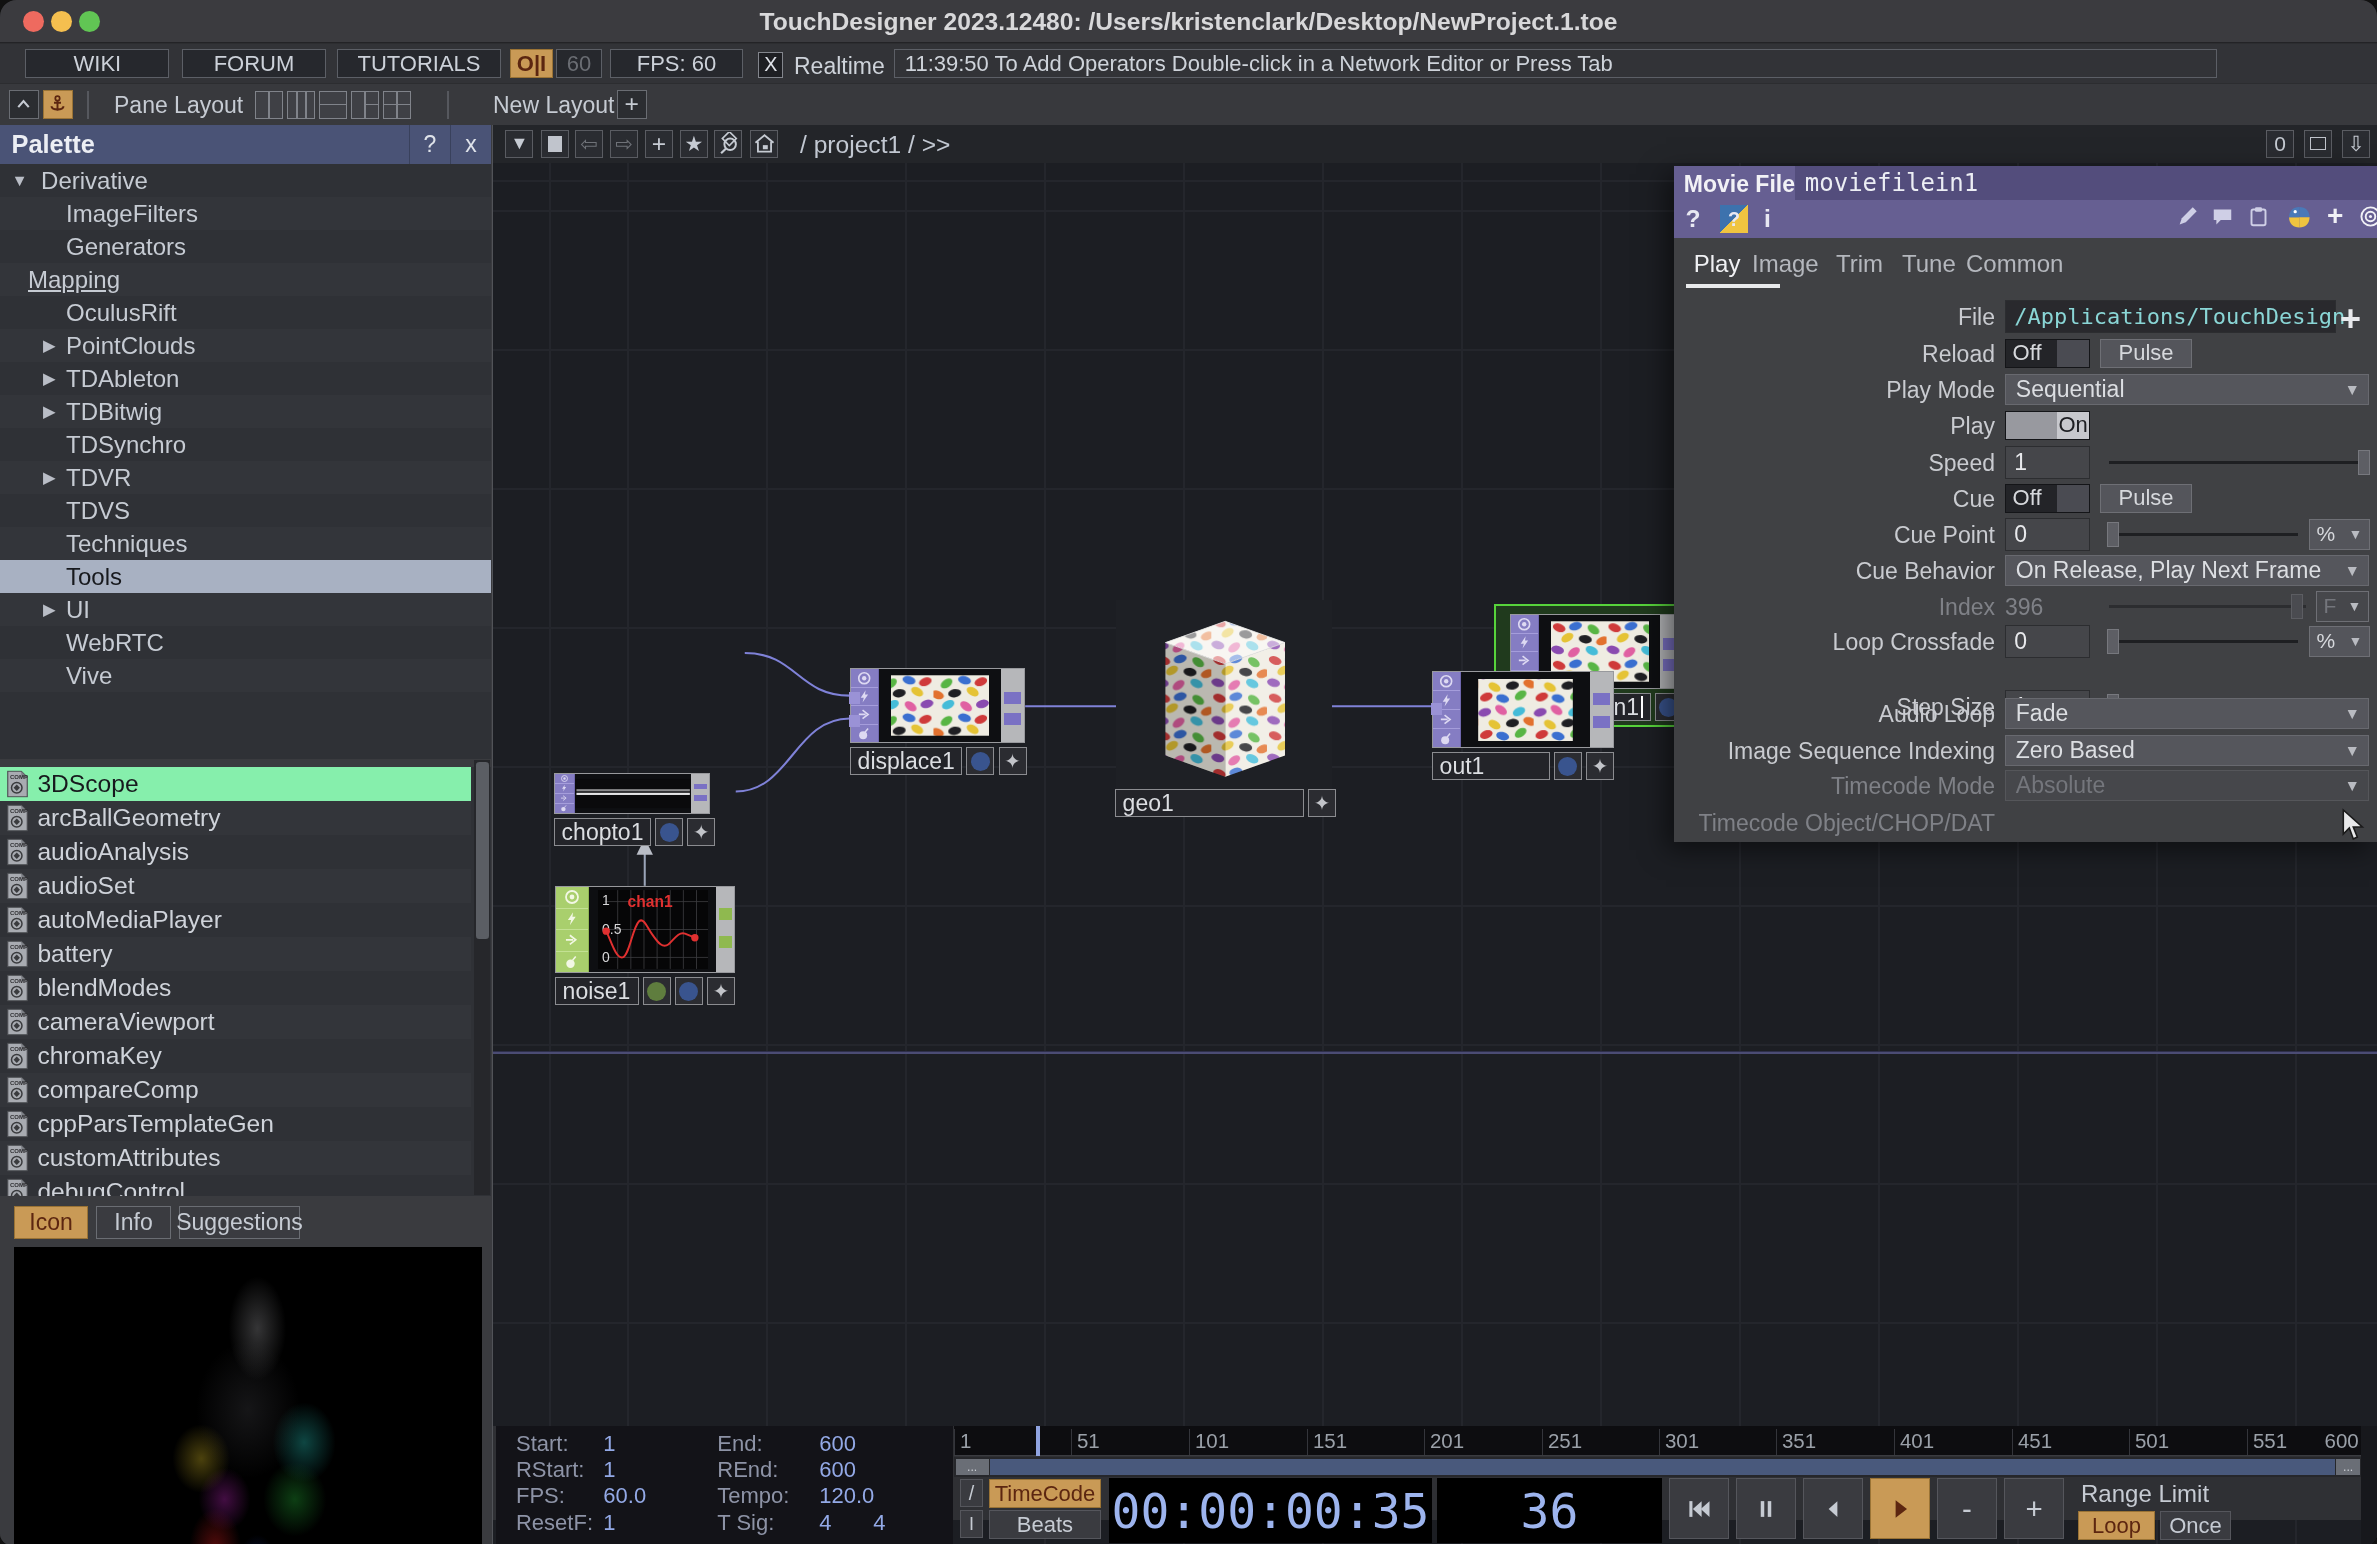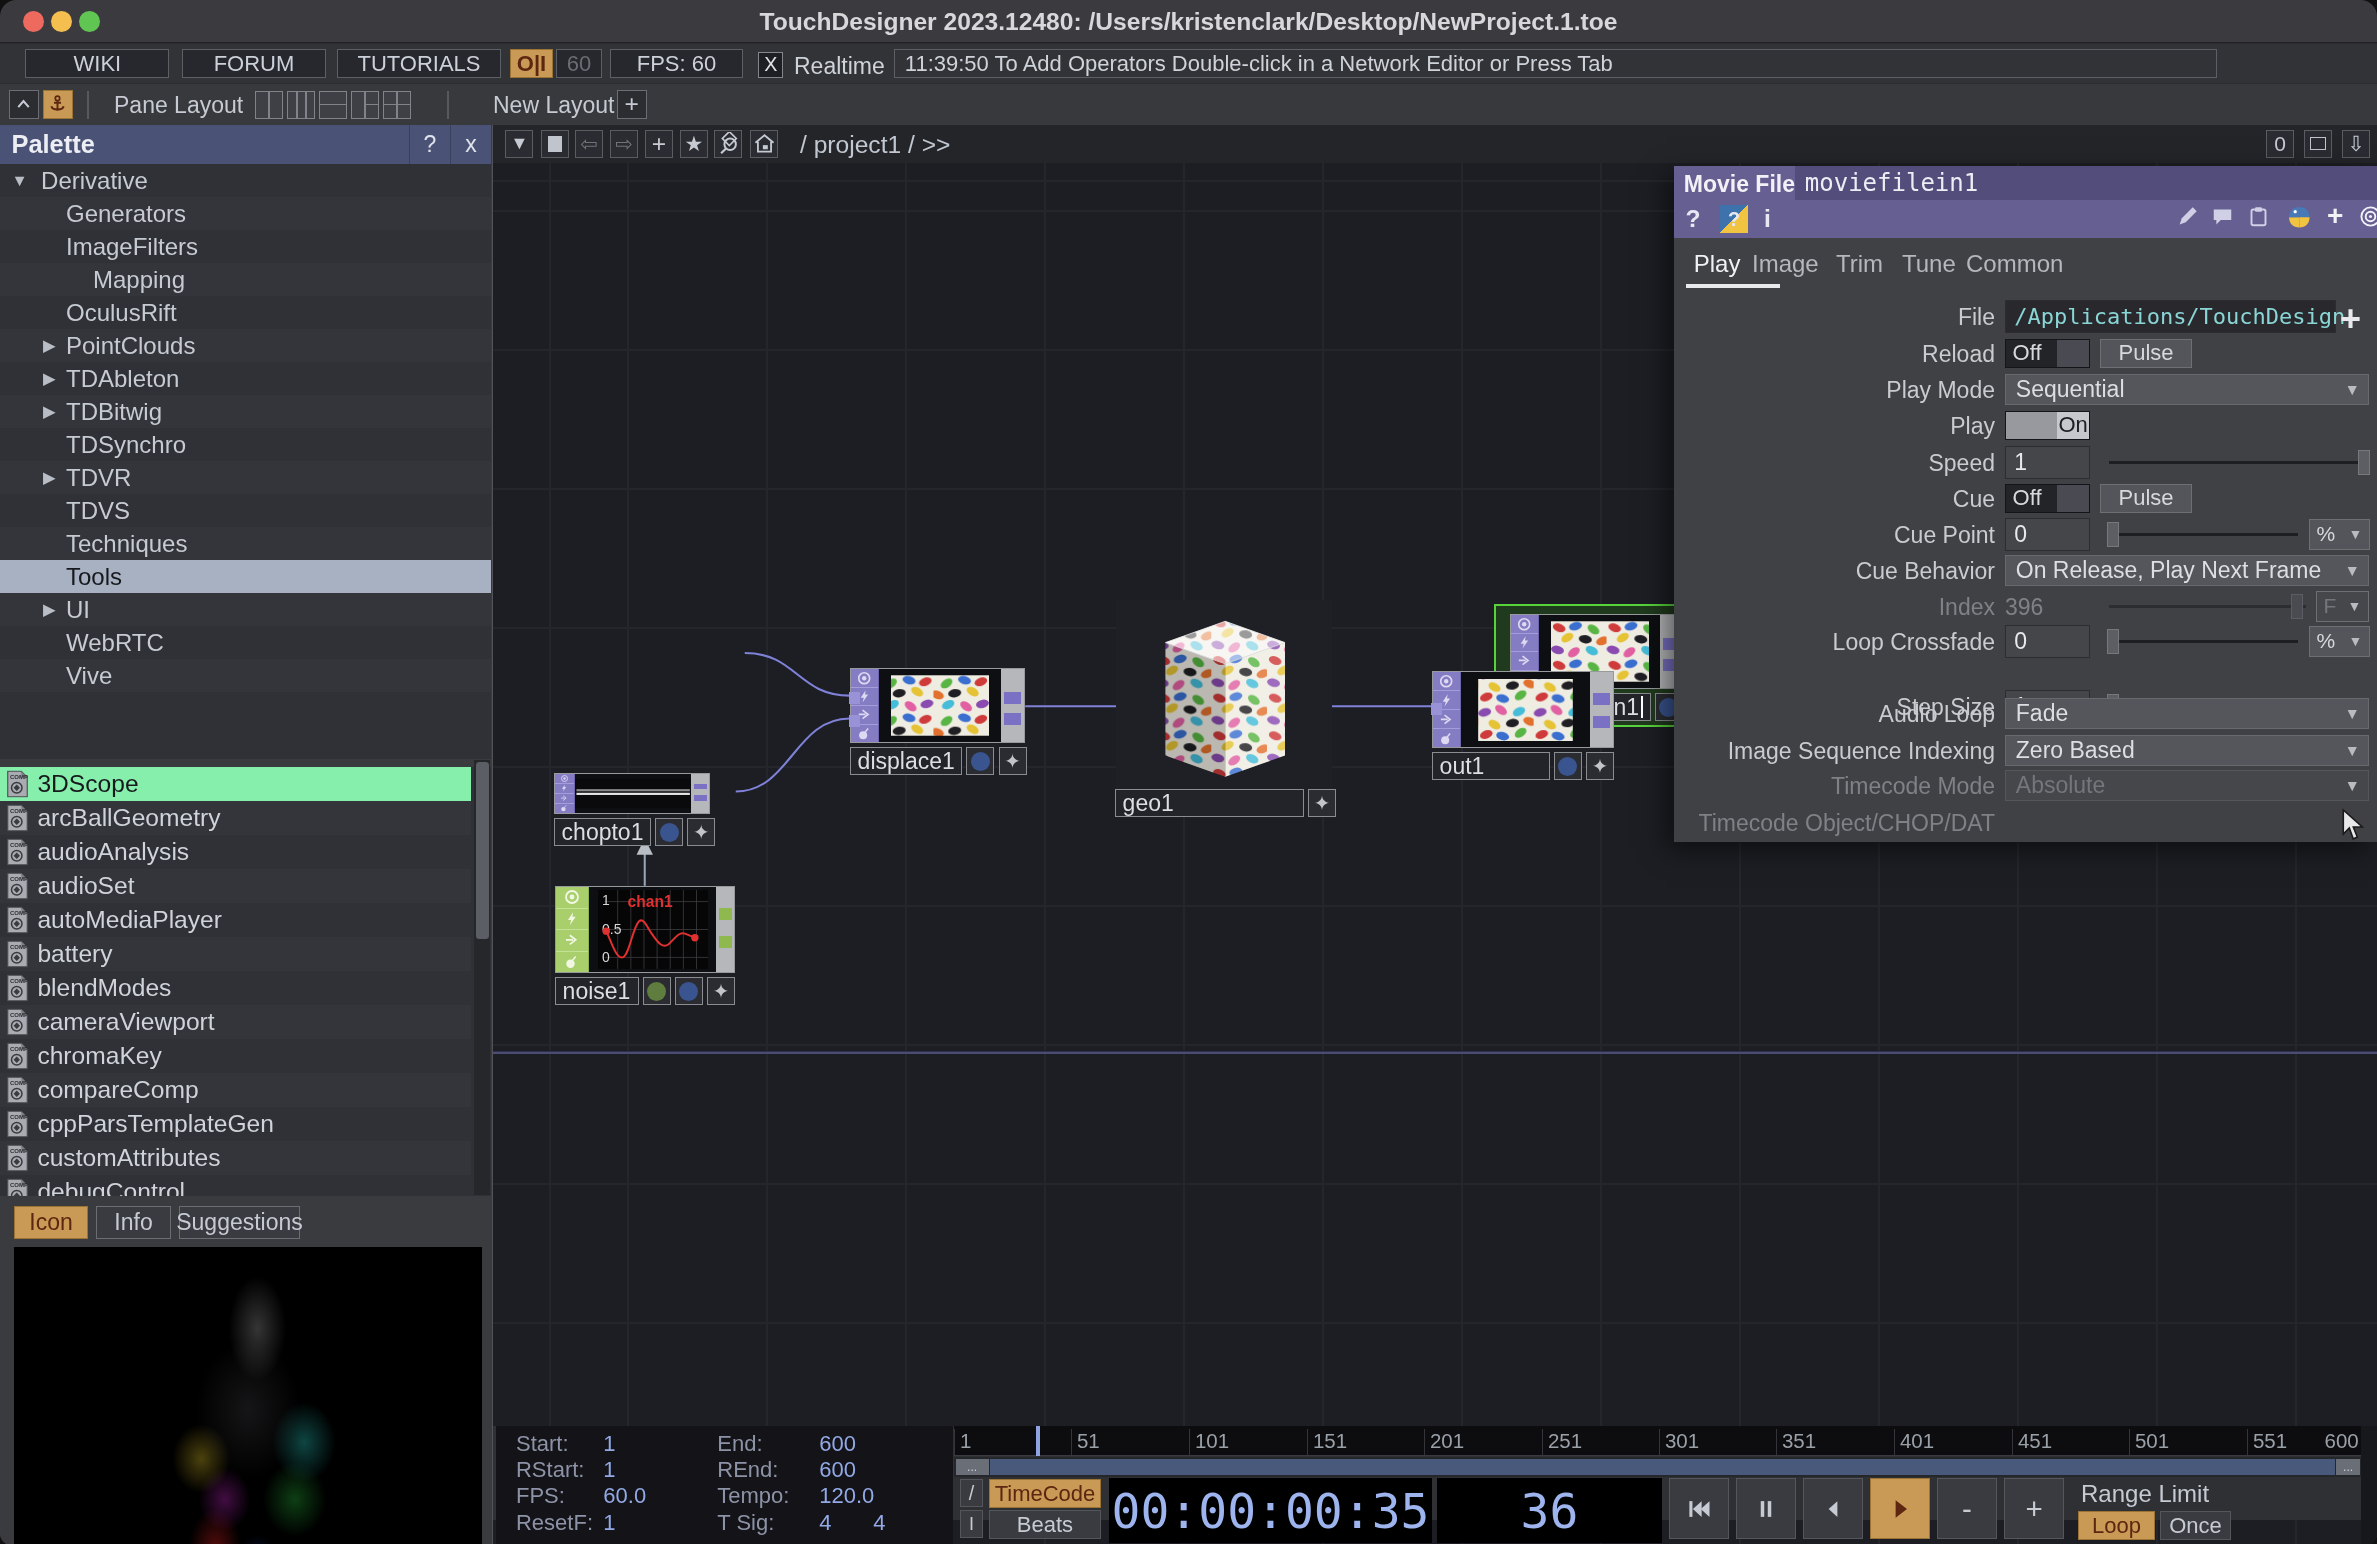--- a/index.html
+++ b/index.html
@@ -309,27 +309,27 @@
       <span class="ph-btn">?</span>
       <span class="ph-btn">x</span>
     </div>
 
     <div id="tree">
       <div class="trow">
           <span class="ar down" style="margin-left:11.5px;width:23px;"></span>
           <span style="margin-left:6.6px;">Derivative</span>
         </div>
       <div class="trow">
+          <span style="margin-left:66px;">ImageFilters</span>
+        </div>
+      <div class="trow">
           <span style="margin-left:66px;">Generators</span>
         </div>
       <div class="trow">
-          <span style="margin-left:66px;">ImageFilters</span>
-        </div>
-      <div class="trow">
-          <span style="margin-left:93px;">Mapping</span>
+          <span style="margin-left:28px;text-decoration:underline;">Mapping</span>
         </div>
       <div class="trow">
           <span style="margin-left:66px;">OculusRift</span>
         </div>
       <div class="trow">
           <span class="ar right" style="margin-left:43px;width:23px;"></span>
           <span>PointClouds</span>
         </div>
       <div class="trow">
           <span class="ar right" style="margin-left:43px;width:23px;"></span>

